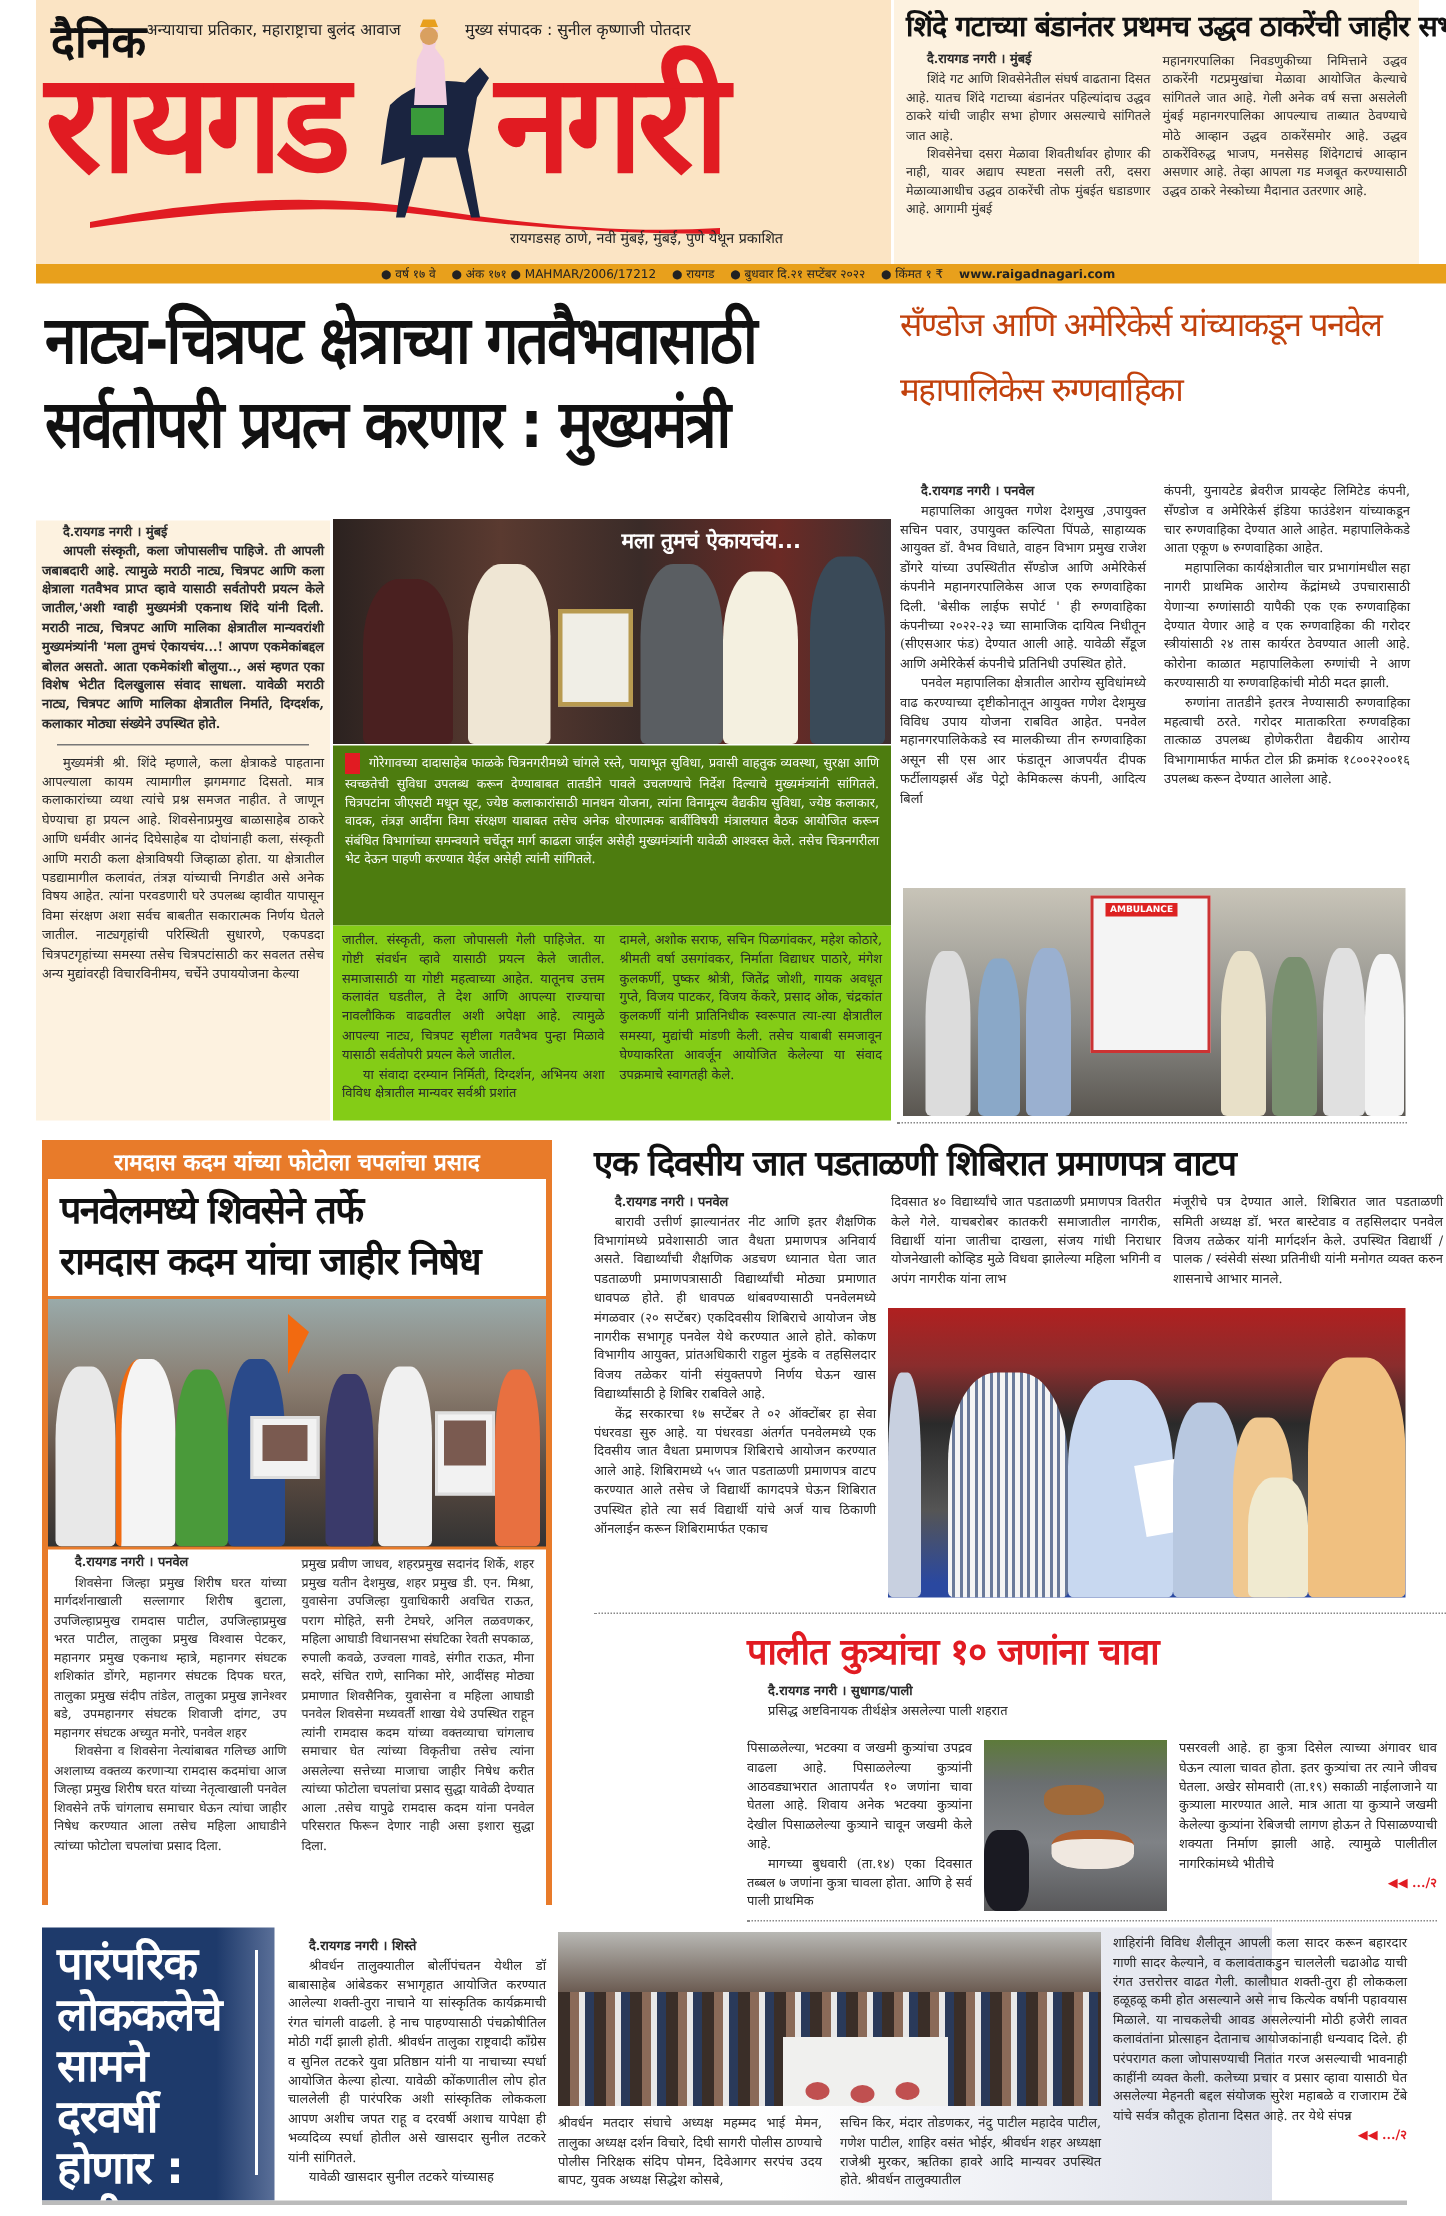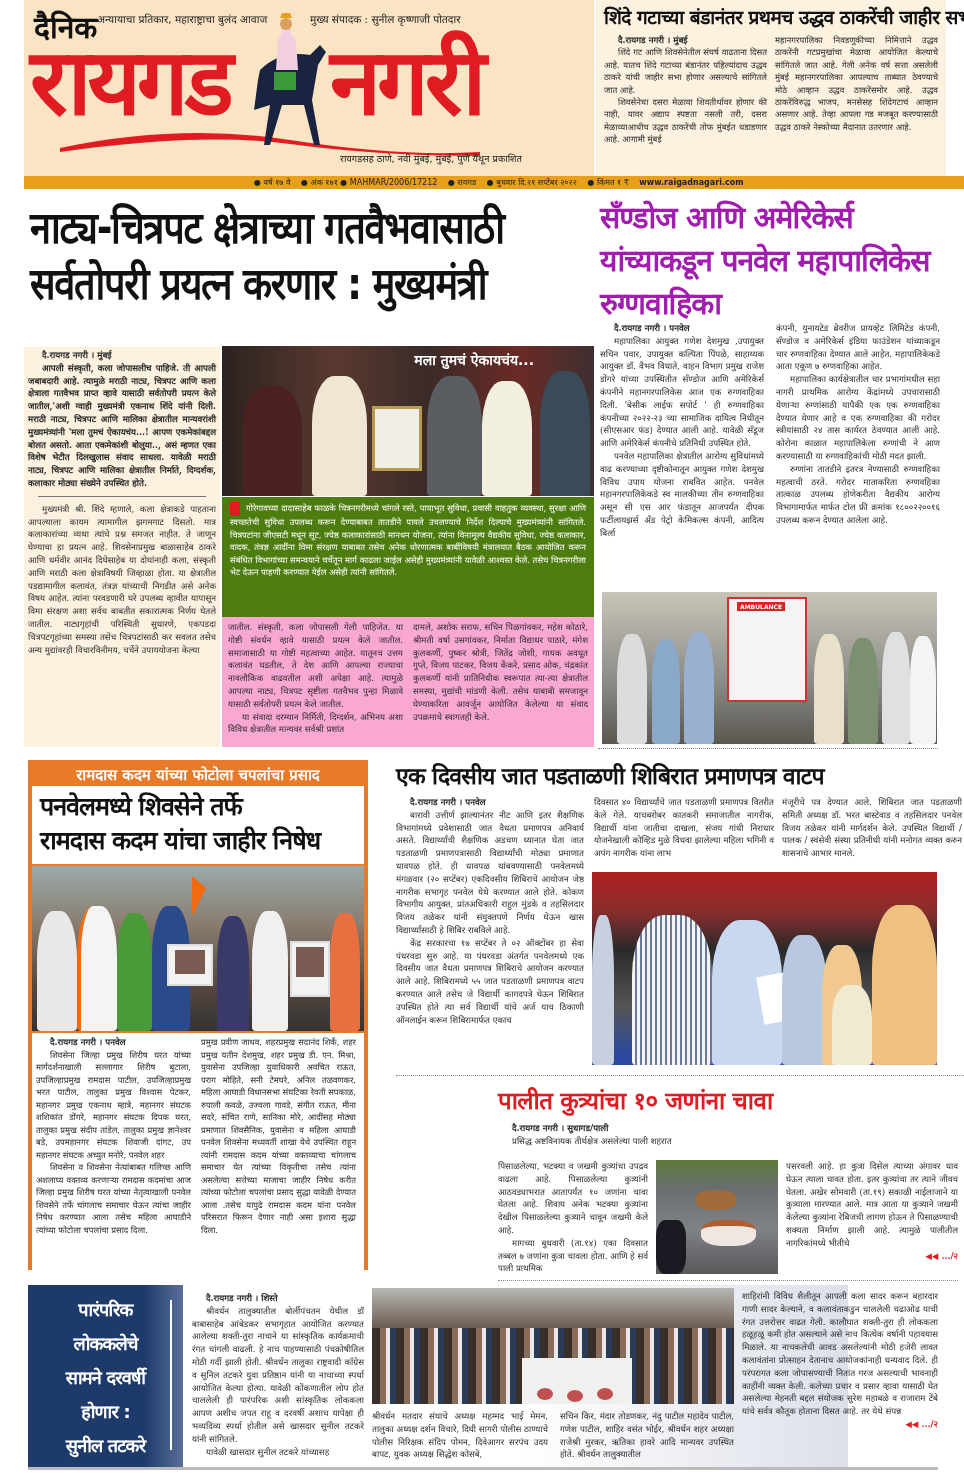--- a/index.html
+++ b/index.html
@@ -27,24 +27,24 @@
 #tr-head{font-size:19px;font-weight:bold;color:#111;letter-spacing:-.5px;white-space:nowrap;font-family:"DejaVu Sans",sans-serif}
 #tr-cols{display:flex;gap:8px;margin-top:4px}
 #tr-cols .col{width:163px;font-size:8.4px;line-height:12.4px}
 
 #lead-head{left:30px;top:200px;width:560px;font-size:44px;line-height:56px;font-weight:bold;color:#111;letter-spacing:-1.5px;font-family:"DejaVu Sans",sans-serif;transform:scaleX(.86);transform-origin:left top;white-space:nowrap}
 #lead-col1{left:24px;top:347px;width:196px;background:#fdf2e0;padding:2px 4px;height:400px}
 #lead-col1 hr{border:0;border-top:1px solid #777;margin:6px 10px}
 #lead-photo{left:222px;top:346px;width:372px;height:150px;background:linear-gradient(90deg,#2b2220 0%,#5a3a30 30%,#3a2b28 55%,#6b2a25 80%,#3d3030 100%)}
 #lead-box{left:222px;top:497px;width:372px;height:120px;background:#4d7c0f;color:#fff;padding:5px 8px;font-size:8.4px;line-height:12.6px;text-align:justify;font-family:"DejaVu Serif",serif}
 #lead-box .red{display:inline-block;width:10px;height:14px;background:#e11b22;margin-right:6px;vertical-align:top}
-#lead-box2{left:222px;top:617px;width:372px;height:130px;background:#f9a8d4;padding:4px 6px;display:flex;gap:10px}
+#lead-box2{left:222px;top:617px;width:372px;height:130px;background:#84cc16;padding:4px 6px;display:flex;gap:10px}
 #lead-box2 .col{width:176px}
 
-#amb-head{left:600px;top:196px;width:360px;font-size:30px;line-height:43px;font-weight:bold;color:#a21caf;letter-spacing:-1px;font-family:"DejaVu Sans",sans-serif}
+#amb-head{left:600px;top:196px;width:360px;font-size:22px;line-height:43px;font-weight:normal;color:#c2410c;letter-spacing:-1px;font-family:"DejaVu Sans",sans-serif}
 #amb-cols{left:600px;top:322px;width:340px;display:flex;gap:12px}
 #amb-cols .col{width:164px}
 #amb-photo{left:602px;top:592px;width:335px;height:152px;background:linear-gradient(180deg,#c8c4b8 0%,#8a8a86 60%,#5a5650 100%)}
 #ambulance{position:absolute;left:125px;top:5px;width:80px;height:105px;background:#f4f4f4;border:2px solid #c33}
 #amb-label{position:absolute;left:8px;top:3px;background:#d22;color:#fff;font-size:6px;padding:1px 3px;font-weight:bold}
 
 #ss-box{left:28px;top:760px;width:340px;height:510px;background:#e87b2a;padding:4px}
 #ss-head{background:#fff;height:78px;padding:4px 8px;font-size:25px;line-height:34px;font-weight:bold;color:#111;letter-spacing:-1px;font-family:"DejaVu Sans",sans-serif;white-space:nowrap}
 #ss-sub{text-align:center;color:#fff;font-size:15px;font-weight:bold;line-height:22px;font-family:"DejaVu Sans",sans-serif}
 #ss-photo{position:relative;height:165px;background:linear-gradient(180deg,#9aa 0%,#8a7d70 35%,#5a4a40 70%,#333 100%);margin-top:2px}
@@ -59,21 +59,21 @@
 .dots{border-top:1px dotted #888;position:absolute}
 
 #dog-head{left:498px;top:1082px;width:460px;font-size:24px;line-height:38px;font-weight:bold;color:#e11b22;letter-spacing:-.5px;font-family:"DejaVu Sans",sans-serif;white-space:nowrap}
 #dog-photo{left:656px;top:1160px;width:122px;height:114px;background:linear-gradient(180deg,#5d7a3a 0%,#6a6e70 25%,#7f8286 60%,#58585a 100%)}
 #dog-text1{left:498px;top:1122px;width:460px}
 #dog-text2{left:498px;top:1160px;width:150px}
 #dog-text3{left:786px;top:1160px;width:172px}
 .more{color:#e11b22;font-weight:bold}
 
 #folk-band{left:28px;top:1285px;width:820px;height:182px;background:linear-gradient(90deg,#fff 0%,#fff 60%,#dde0ea 100%)}
-#folk-title{left:28px;top:1285px;width:155px;height:182px;background:linear-gradient(90deg,#1e3a6b 0%,#1e3a6b 75%,#5a6f98 100%);color:#fff;text-align:center;padding:8px 10px;font-size:18px;line-height:34px;font-weight:bold;font-family:"DejaVu Sans",sans-serif;letter-spacing:-.8px}
+#folk-title{left:28px;top:1285px;width:155px;height:182px;background:linear-gradient(90deg,#1e3a6b 0%,#1e3a6b 75%,#5a6f98 100%);color:#fff;text-align:left;padding:8px 10px;font-size:30px;line-height:34px;font-weight:bold;font-family:"DejaVu Sans",sans-serif;letter-spacing:-.8px}
 #folk-bar{left:170px;top:1300px;width:2px;height:150px;background:#fff}
 #folk-col1{left:192px;top:1292px;width:172px}
 #folk-photo{left:372px;top:1288px;width:362px;height:116px;background:linear-gradient(180deg,#b8b8b4 0%,#6a5a50 35%,#3a3a3a 100%)}
 #folk-col2{left:372px;top:1410px;width:176px}
 #folk-col3{left:560px;top:1410px;width:174px}
 #folk-col4{left:742px;top:1290px;width:196px}
 #bottom-rule{left:28px;top:1467px;width:910px;height:3px;background:#bbb}
 .person{position:absolute;bottom:0;border-radius:40% 40% 4px 4px}
 </style>
 </head>

